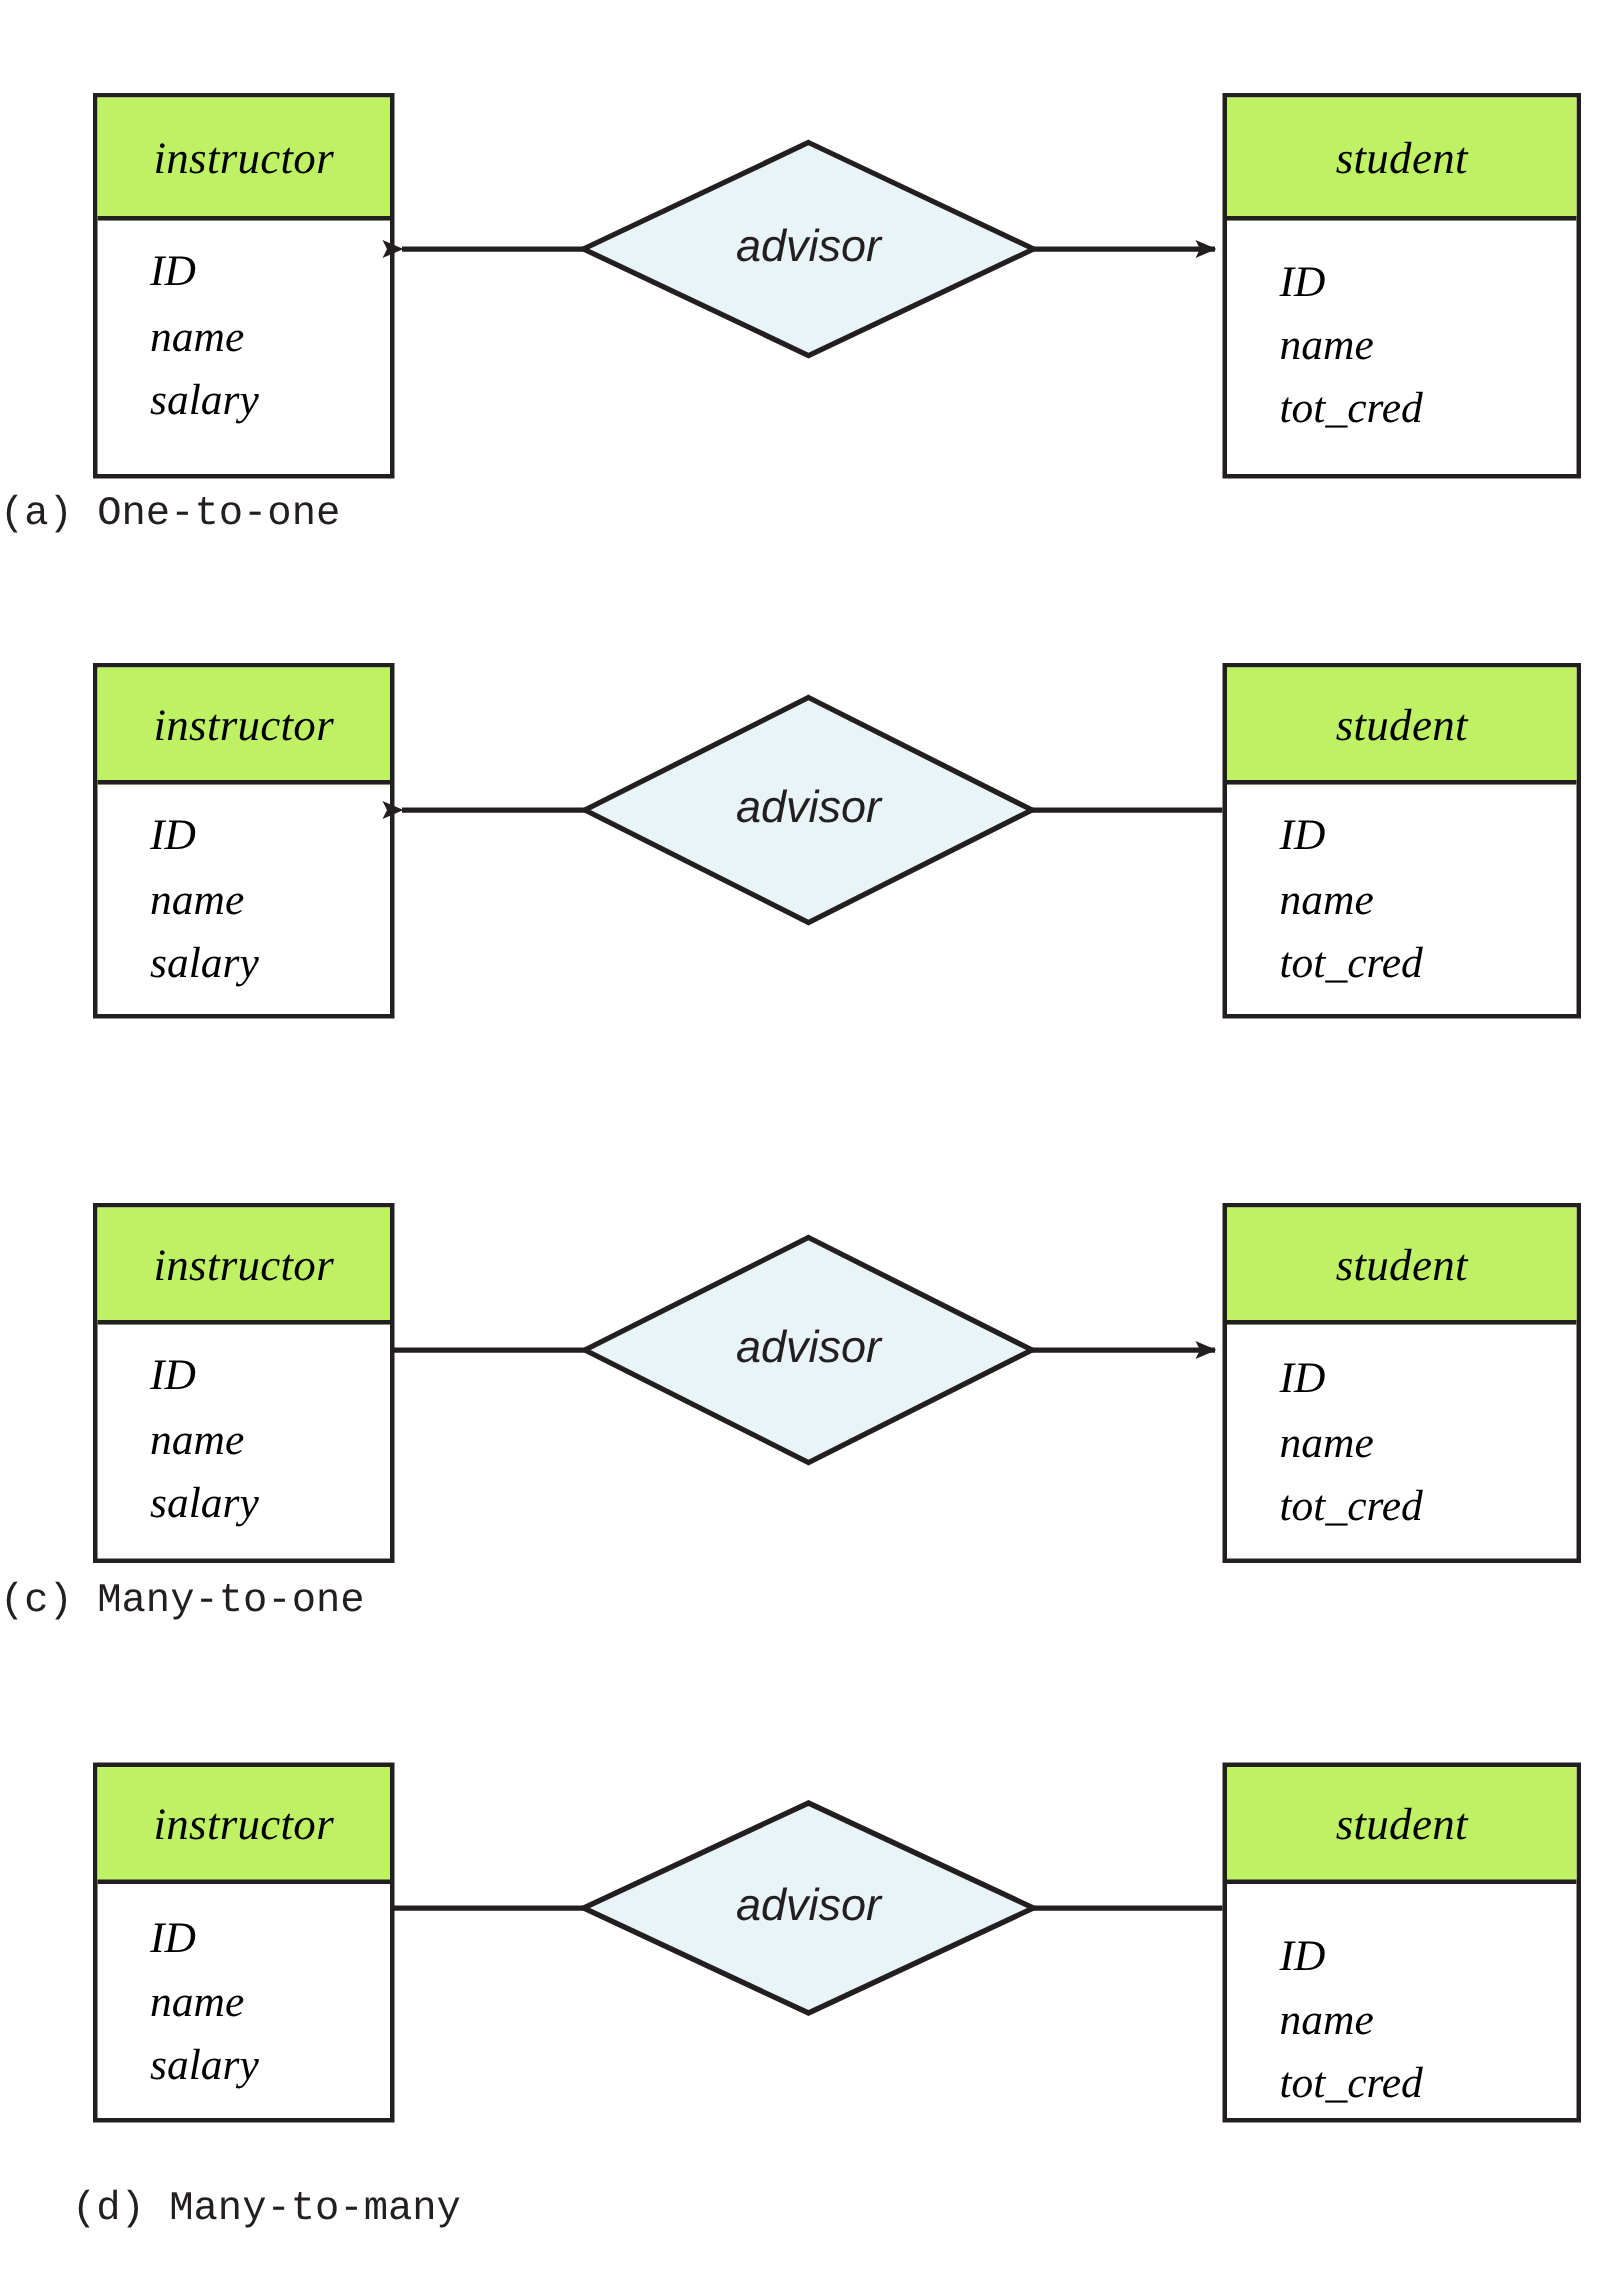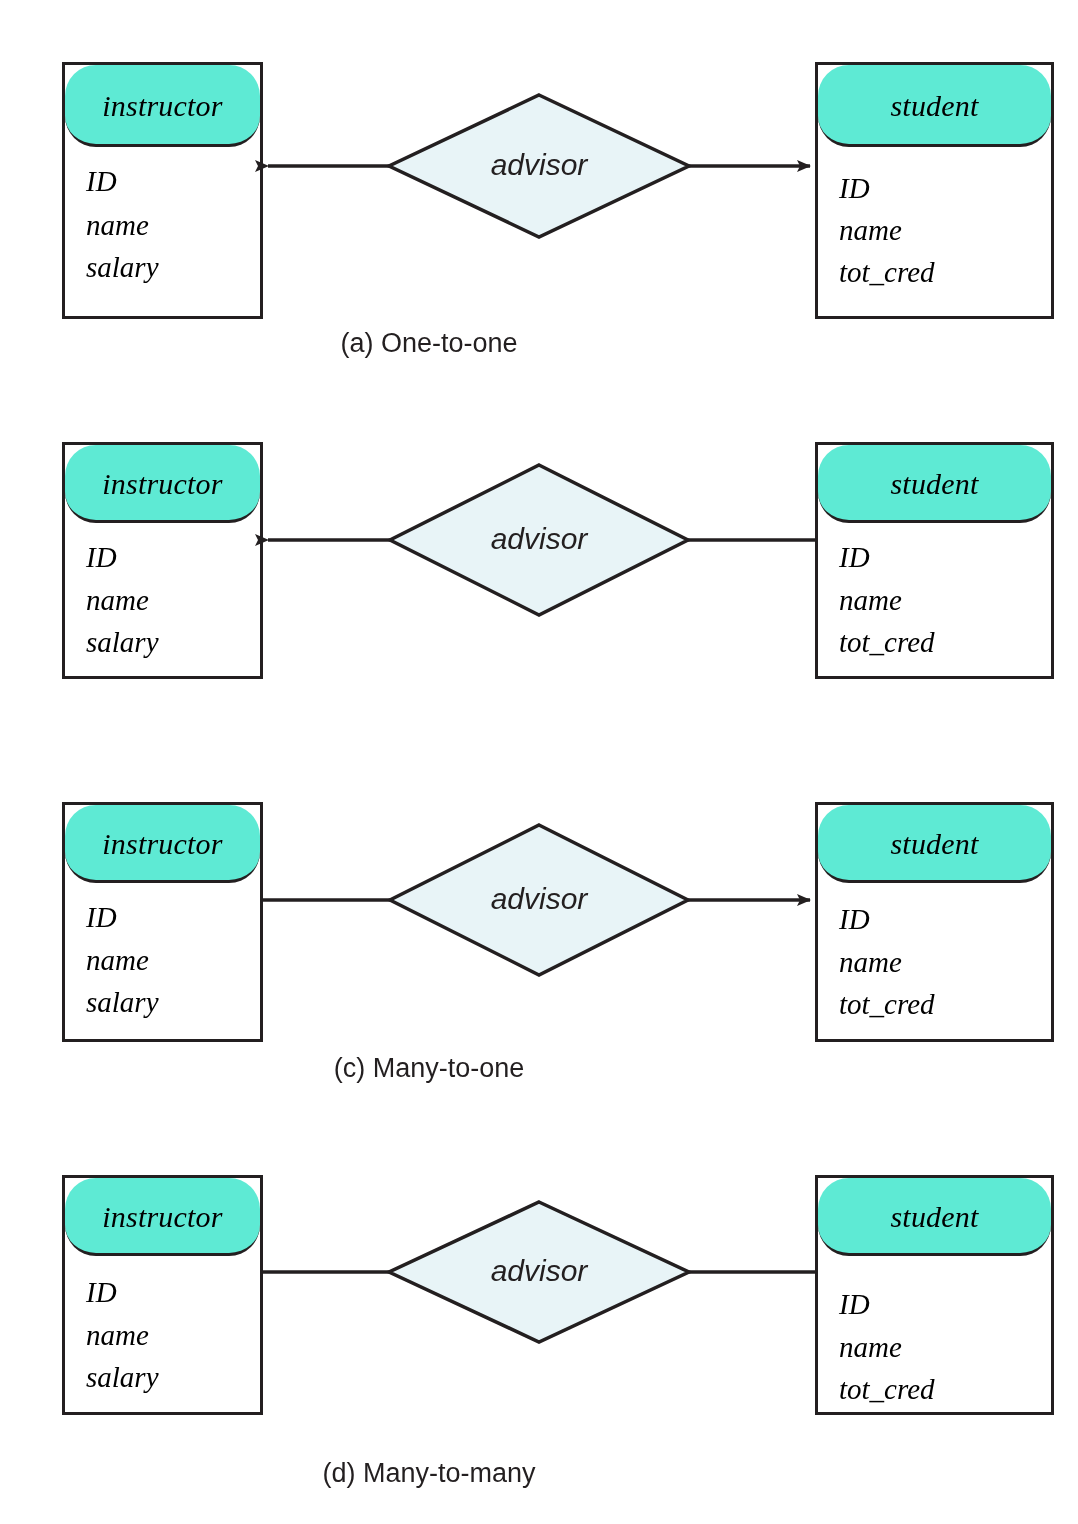--- a/index.html
+++ b/index.html
@@ -30,33 +30,32 @@
     position: absolute;
     box-sizing: border-box;
     border: 3px solid #231f20;
     background: #ffffff;
   }
   .entity-left  { left: 62px;  width: 201px; }
   .entity-right { left: 815px; width: 239px; }
 
   .entity-header {
     box-sizing: border-box;
-    background: #5eead4;
+    background: #bef264;
     border-bottom: 3px solid #231f20;
     text-align: center;
     font-family: "Liberation Serif", serif;
     font-style: italic;
     color: #000000;
     letter-spacing: 0.2px;
-    border-radius: 31px;
   }
 
   .entity-body {
     box-sizing: border-box;
-    padding-left: 21px;
+    padding-left: 35px;
     font-family: "Liberation Serif", serif;
     font-style: italic;
     color: #000000;
   }
   .attr { white-space: pre; }
 
   .connector-svg {
     position: absolute;
     left: 0;
     top: 0;
@@ -70,22 +69,21 @@
     font-style: italic;
     color: #231f20;
     white-space: nowrap;
     pointer-events: none;
   }
 
   .caption {
     position: absolute;
     left: 0;
     width: 858px;
-    text-align: center;
-    font-family: Liberation Sans, sans-serif;
+    font-family: Liberation Mono, monospace;
     color: #231f20;
     font-size: 27px;
   }
 </style>
 </head>
 <body>
 
 <div class="figure" style="top:0px; height:380px;">
   <div class="diagram-area" style="height:330px;">
 
@@ -221,14 +219,14 @@
     </div>
 
     <svg class="connector-svg" width="1078" height="350">
       <line x1="540" y1="162" x2="262" y2="162" stroke="#231f20" stroke-width="3.5"></line>
       <line x1="538" y1="162" x2="815" y2="162" stroke="#231f20" stroke-width="3.5"></line>
       <polygon points="539,92 689,162 539,232 389,162" fill="#e8f4f7" stroke="#231f20" stroke-width="3.5" stroke-linejoin="miter"></polygon>
     </svg>
 
     <div class="diamond-label" style="left:389px; top:144px; width:300px; font-size:30px;">advisor</div>
   </div>
-  <div class="caption" style="top:348px;">(d) Many-to-many</div>
+  <div class="caption" style="top:348px;margin-left:48px;">(d) Many-to-many</div>
 </div>
 
 </body></html>

